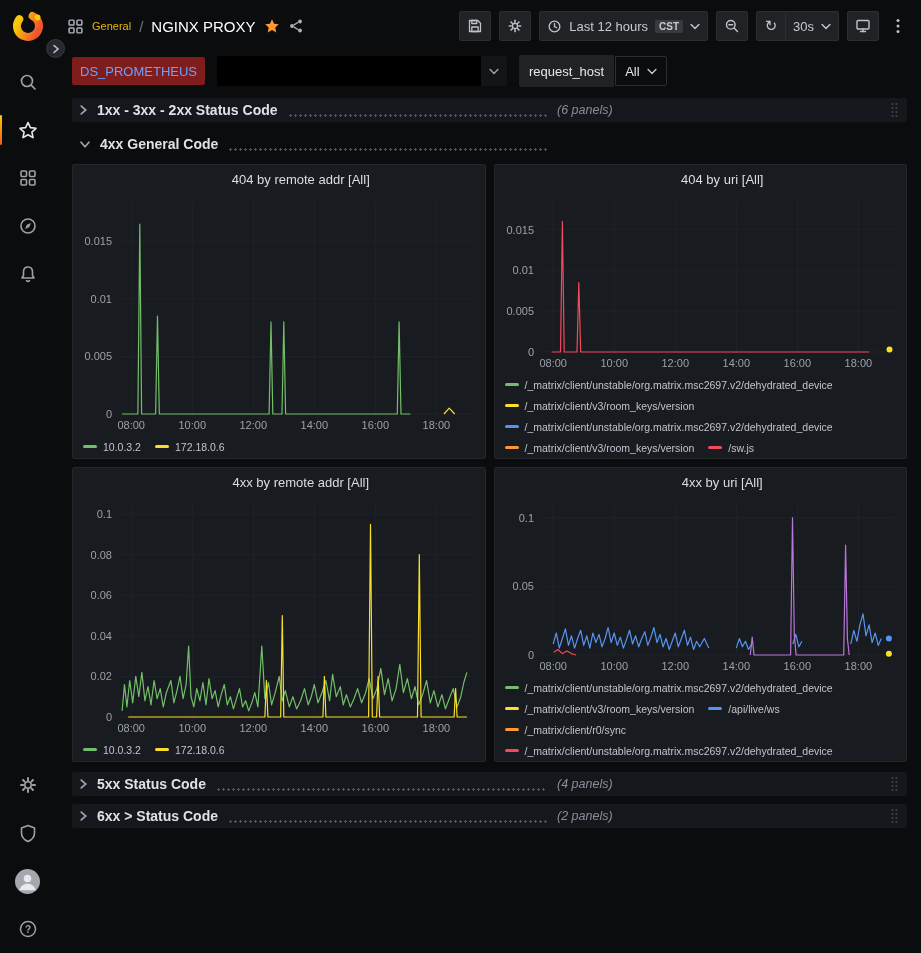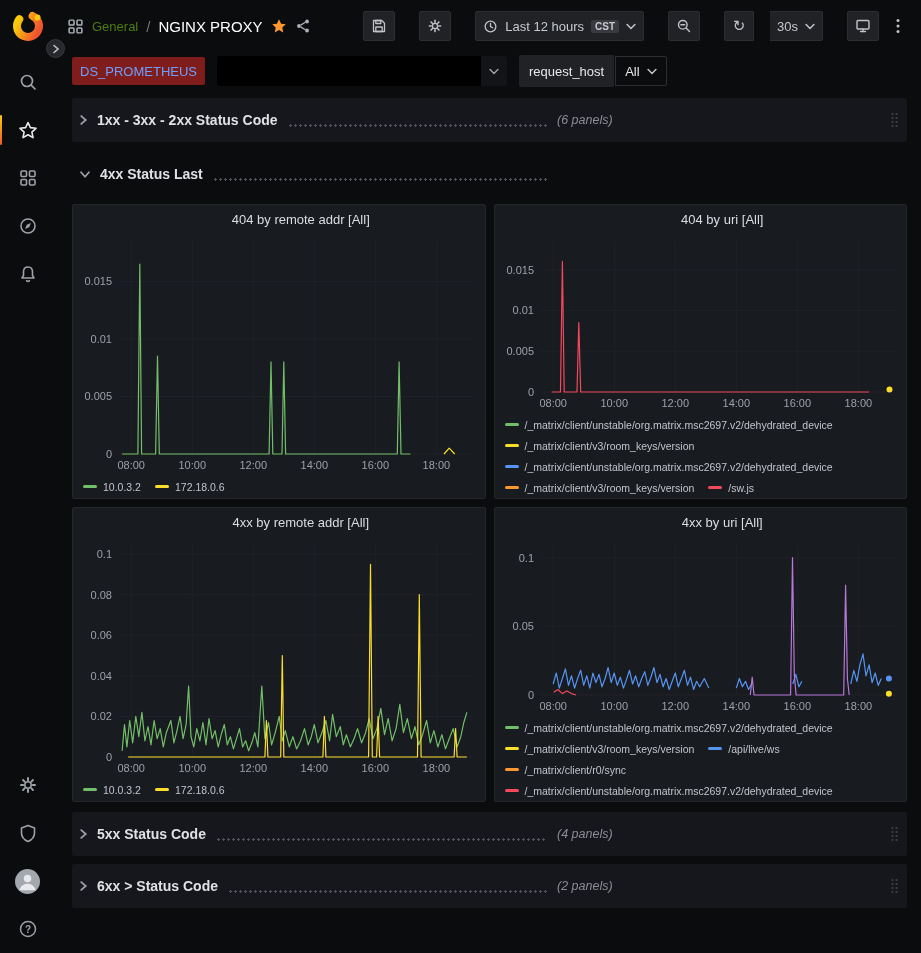--- a/index.html
+++ b/index.html
@@ -20,47 +20,47 @@
   .side-bottom { margin-top: auto; width:100%; display:flex; flex-direction:column; align-items:center; }
   .avatar-circle { width: 25px; height: 25px; border-radius: 50%; background:#a3a7ae; display:flex; align-items:center; justify-content:center; overflow:hidden; }
   .sidebar-expand { position: absolute; left: 46px; top: 39px; width: 19px; height: 19px; border-radius: 50%;
     background: #26282e; border: 1px solid #36383f; color:#c0c2c8; display:flex; align-items:center; justify-content:center; z-index: 20; cursor:pointer; }
 
   
   .main { flex: 1; display: flex; flex-direction: column; min-width: 0; }
 
   .topnav { height: 52px; flex: none; display: flex; align-items: center; padding: 0 12px 0 12px; }
   .crumbs { display: flex; align-items: center; gap: 8px; }
-  .crumb-section { color: #4d7c0f; font-size: 13px; }
+  .crumb-section { color: #eab308; font-size: 11px; }
   .crumb-sep { color: #73757c; font-size: 15px; }
   .crumb-title { color: #ffffff; font-size: 15px; font-weight: 500; }
   .icon-btn { background: none; border: none; color: #aeb2bb; display:flex; align-items:center; justify-content:center; cursor:pointer; }
   .nav-actions { margin-left: auto; display: flex; align-items: center; gap: 8px; }
   .nav-btn { height: 30px; min-width: 30px; padding: 0 7px; background: #202226; border: 1px solid #2c2e34; border-radius: 2px;
-    color: #c7c9d1; display: flex; align-items: center; justify-content: center; gap: 7px; cursor: pointer; font-family: inherit; font-size: 13px; margin-left: 16px; }
+    color: #c7c9d1; display: flex; align-items: center; justify-content: center; gap: 7px; cursor: pointer; font-family: inherit; font-size: 13px; }
   .cst-badge { background: rgba(204,204,220,0.14); color:#c7c9d1; font-size: 10px; font-weight: 700; padding: 1px 4px; border-radius: 2px; }
   .btn-group { display: flex; }
   .btn-group .nav-btn:first-child { border-radius: 2px 0 0 2px; }
   .btn-group .nav-btn:last-child { border-radius: 0 2px 2px 0; border-left: none; }
   .kebab-btn { background: none; border: none; height:30px; width: 22px; }
   .refresh-glyph { font-family: "DejaVu Sans", sans-serif; font-size: 15px; line-height: 1; color:#c0c2c8; }
 
   
   .submenu { height: 38px; flex: none; display: flex; align-items: center; gap: 12px; padding: 0 0 0 17px; }
   .ds-label { height: 28px; display:flex; align-items:center; padding: 0 8px; color:#6e9fff; font-weight: 500; background:#7f1d1d; border-radius:2px; cursor:pointer; }
   .black-select { width: 290px; height: 30px; background:#000; border-radius: 2px; display:flex; align-items:center; cursor:pointer; }
   .black-select .fill { flex: 1; }
   .black-select .chev { width: 26px; height: 100%; display:flex; align-items:center; justify-content:center; background:#131417; border-radius: 0 2px 2px 0; color:#9da0a8; }
   .var-group { display:flex; align-items:center; }
   .var-label { height: 32px; padding: 0 10px; background:#202226; border-radius: 2px 0 0 2px; color:#e6e7ea; display:flex; align-items:center; font-weight: 500; }
   .var-value { height: 30px; margin-left: 1px; padding: 0 9px; background:#0b0c0e; border: 1px solid #2c2e34; border-radius: 0 2px 2px 0; color:#e6e7ea; display:flex; align-items:center; gap: 7px; cursor:pointer; }
 
   
   .dashboard { flex: 1; padding: 8px 14px 0 17px; overflow: hidden; }
-  .dash-row { height: 44px; display: flex; align-items: center; padding: 0 8px 0 7px; border-radius: 2px; cursor: pointer; }
+  .dash-row { height: 24px; display: flex; align-items: center; padding: 0 8px 0 7px; border-radius: 2px; cursor: pointer; }
   .dash-row.collapsed { background: #16171c; }
   .dash-row.r1 { margin-bottom: 10px; }
   .dash-row.r2 { margin-bottom: 8px; }
   .dash-row.r3 { margin: 10px 0 8px 0; }
   .row-left { display: flex; align-items: center; width: 478px; min-width: 0; }
   .row-chevron { color:#9da0a8; display:flex; align-items:center; margin-right: 9px; }
   .row-title { font-size: 14px; font-weight: 700; color:#e0e1e6; white-space: nowrap; }
   .row-leader { flex: 1; height: 3px; margin: 0 10px; position: relative; top: 5px;
     background-image: radial-gradient(circle, #50535a 1px, transparent 1.4px); background-size: 5px 3px; background-repeat: repeat-x; }
   .row-count { font-style: italic; color: #8b8d94; font-size: 12.5px; white-space: nowrap; }
@@ -305,21 +305,21 @@
         </span>
       </div>
 
       <div class="dash-row r2">
         <div class="row-left">
           <span class="row-chevron">
             <svg width="12" height="9" viewBox="0 0 10 8" fill="none" stroke="currentColor" stroke-width="1.6" stroke-linecap="round">
                 <polyline points="1.5,2 5,6 8.5,2"></polyline>
               </svg>
           </span>
-          <span class="row-title">4xx Status Last</span>
+          <span class="row-title">4xx General Code</span>
           <span class="row-leader"></span>
         </div>
       </div>
 
       <div class="panel-grid">
         <div class="panel">
           <div class="panel-title">404 by remote addr [All]</div>
           <div class="chart chart-tall"><svg width="412" height="241">
                 <line x1="58.20689655172415" y1="8" x2="58.20689655172415" y2="221" stroke="#202228" stroke-width="1"></line>
                 <text x="58.20689655172415" y="236" text-anchor="middle" fill="#9da0a8" font-size="11">08:00</text>

